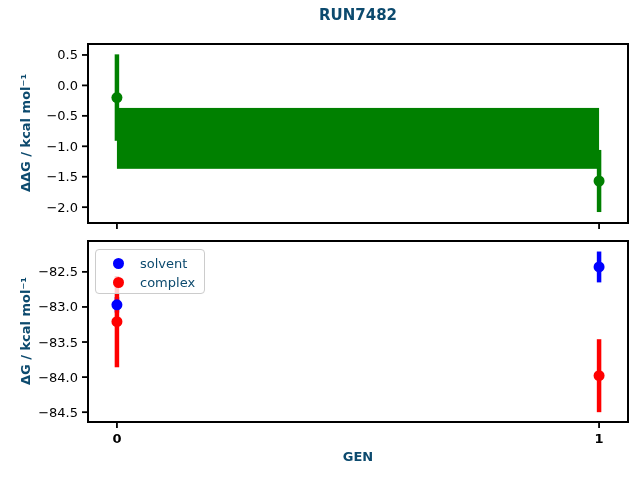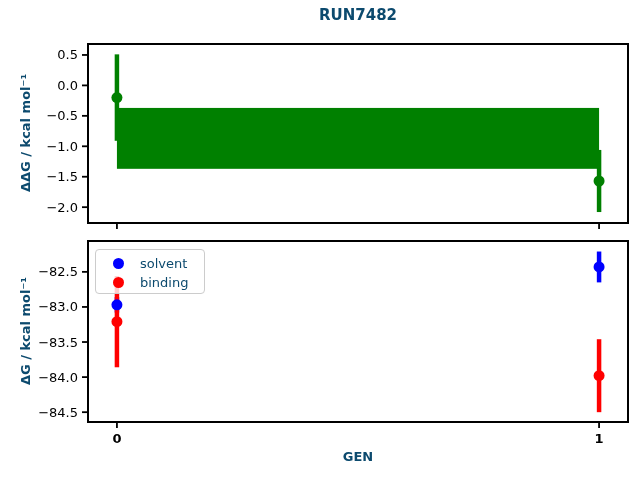--- a/index.html
+++ b/index.html
@@ -99,17 +99,17 @@
     <div class="legend-row">
       <span class="legend-marker-cell">
         <span class="legend-dot" style="background-color: rgb(0, 0, 255);"></span>
       </span>
       <span class="legend-label">solvent</span>
     </div>
     <div class="legend-row">
       <span class="legend-marker-cell">
         <span class="legend-dot" style="background-color: rgb(255, 0, 0);"></span>
       </span>
-      <span class="legend-label">binding</span>
+      <span class="legend-label">complex</span>
     </div>
   </div>
 
 </div>
 
 </body></html>

